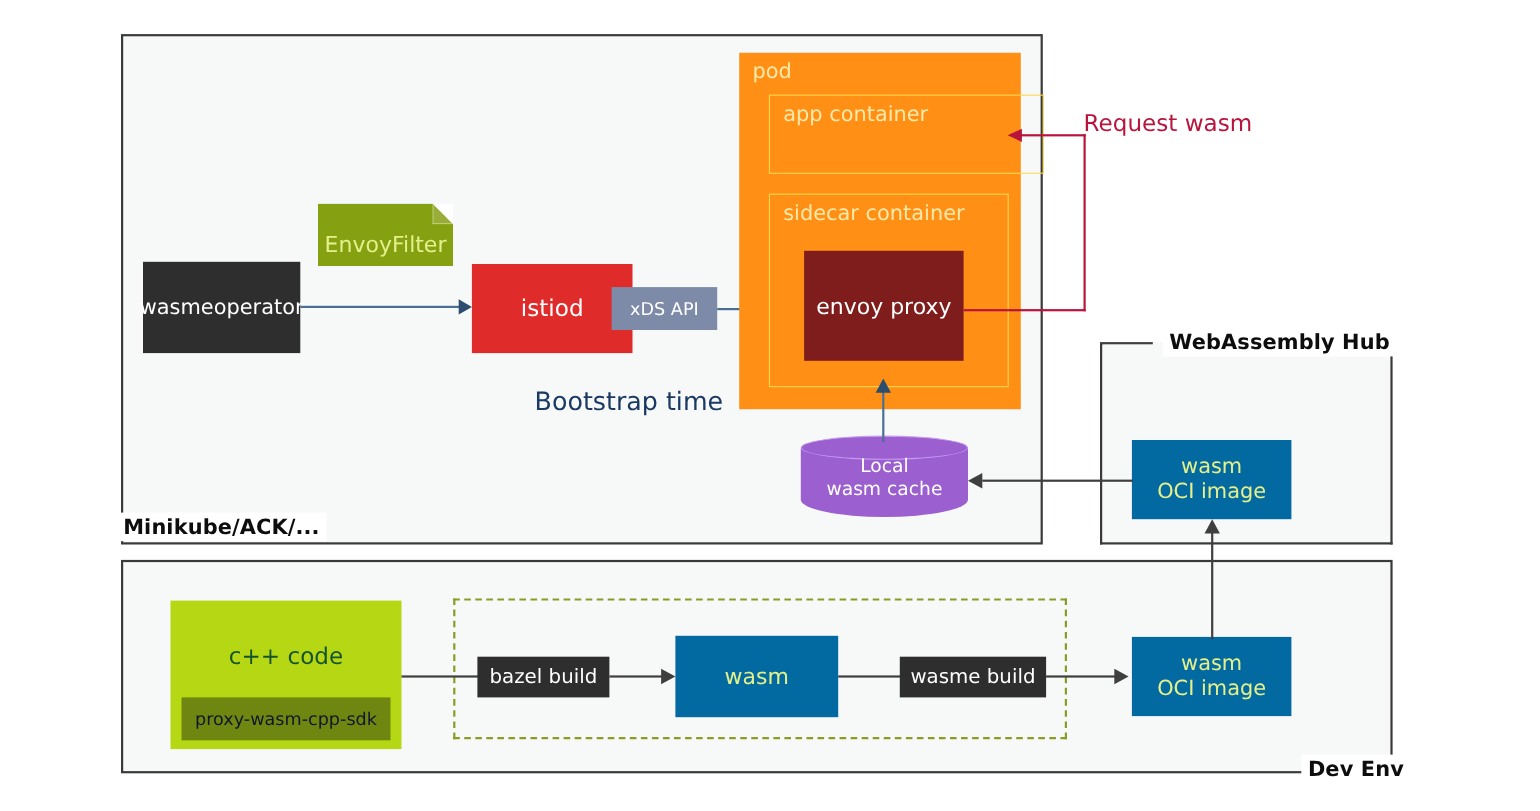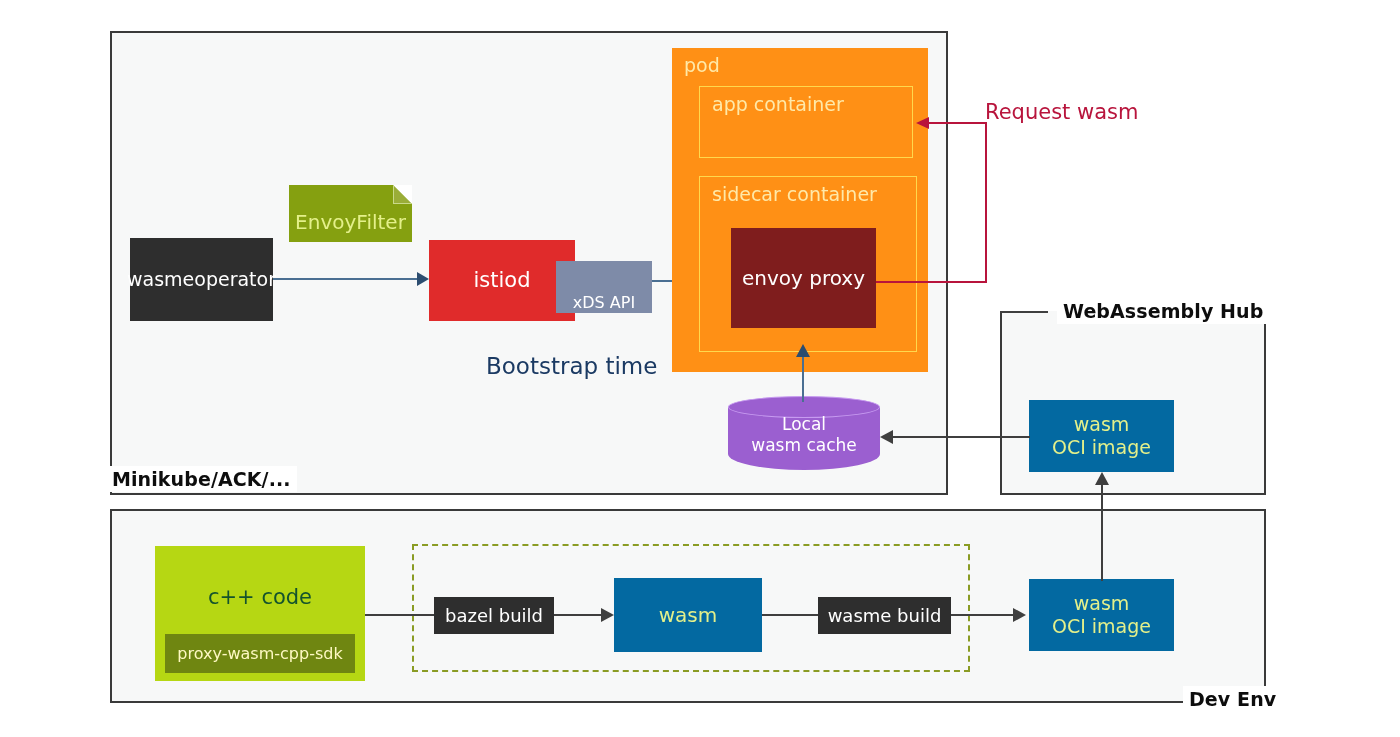--- a/index.html
+++ b/index.html
@@ -25,21 +25,21 @@
   .node{
     display:flex;align-items:center;justify-content:center;
     text-align:center;line-height:1.22;
   }
   .dark{background:#2e2e2e;color:#ffffff;}
   .red{background:#e02b2b;color:#ffffff;}
   .slate{background:#7e8ba8;color:#ffffff;}
   .blue{background:#7f1d1d;color:#ffffff;}
   .olive{background:#0369a1;color:#e4f08a;}
   .lime{background:#b6d713;color:#7d8f17;}
-  .olive-inner{background:#6f8611;color:#fef9c3;}
+  .olive-inner{background:#6f8611;color:#0f172a;}
 
   
   .pod{background:#ff9015;}
   .pod-title{
     position:absolute;color:#ffe9a8;font-size:19px;
     left:12px;top:6px;
   }
   .container-box{
     position:absolute;border:1.5px solid #ffd84d;
     box-sizing:border-box;
@@ -124,31 +124,31 @@
     <div class="note-main"></div>
     <div class="note-fold"></div>
     <div class="note-fold2"></div>
     <div class="note-text">EnvoyFilter</div>
   </div>
 
   <div class="abs node red" style="left:429px;top:240px;width:146px;height:81px;font-size:21px;">
     <span>istiod</span>
   </div>
 
-  <div class="abs node slate" style="left:556px;top:261px;width:96px;height:52px;font-size:16px;align-items:flex-end;">
+  <div class="abs node slate" style="left:556px;top:261px;width:96px;height:39px;font-size:16px;">
     <span>xDS API</span>
   </div>
 
   <div class="abs ln-steel" style="left:652px;top:280px;width:67px;height:2px;"></div>
   <div class="abs tri" style="left:717px;top:274px;border-left:12px solid #2c4d70;border-top:7px solid transparent;border-bottom:7px solid transparent;"></div>
 
   <div class="abs pod" style="left:672px;top:48px;width:256px;height:324px;">
     <div class="pod-title">pod</div>
 
-    <div class="container-box" style="left:27px;top:38px;width:214px;height:72px;">
+    <div class="container-box" style="left:27px;top:38px;width:250px;height:72px;">
       <div class="container-title">app container</div>
     </div>
 
     <div class="container-box" style="left:27px;top:128px;width:218px;height:176px;">
       <div class="container-title">sidecar container</div>
     </div>
   </div>
 
   <div class="abs node blue" style="left:731px;top:228px;width:145px;height:100px;font-size:20px;">
     <span>envoy proxy</span>

